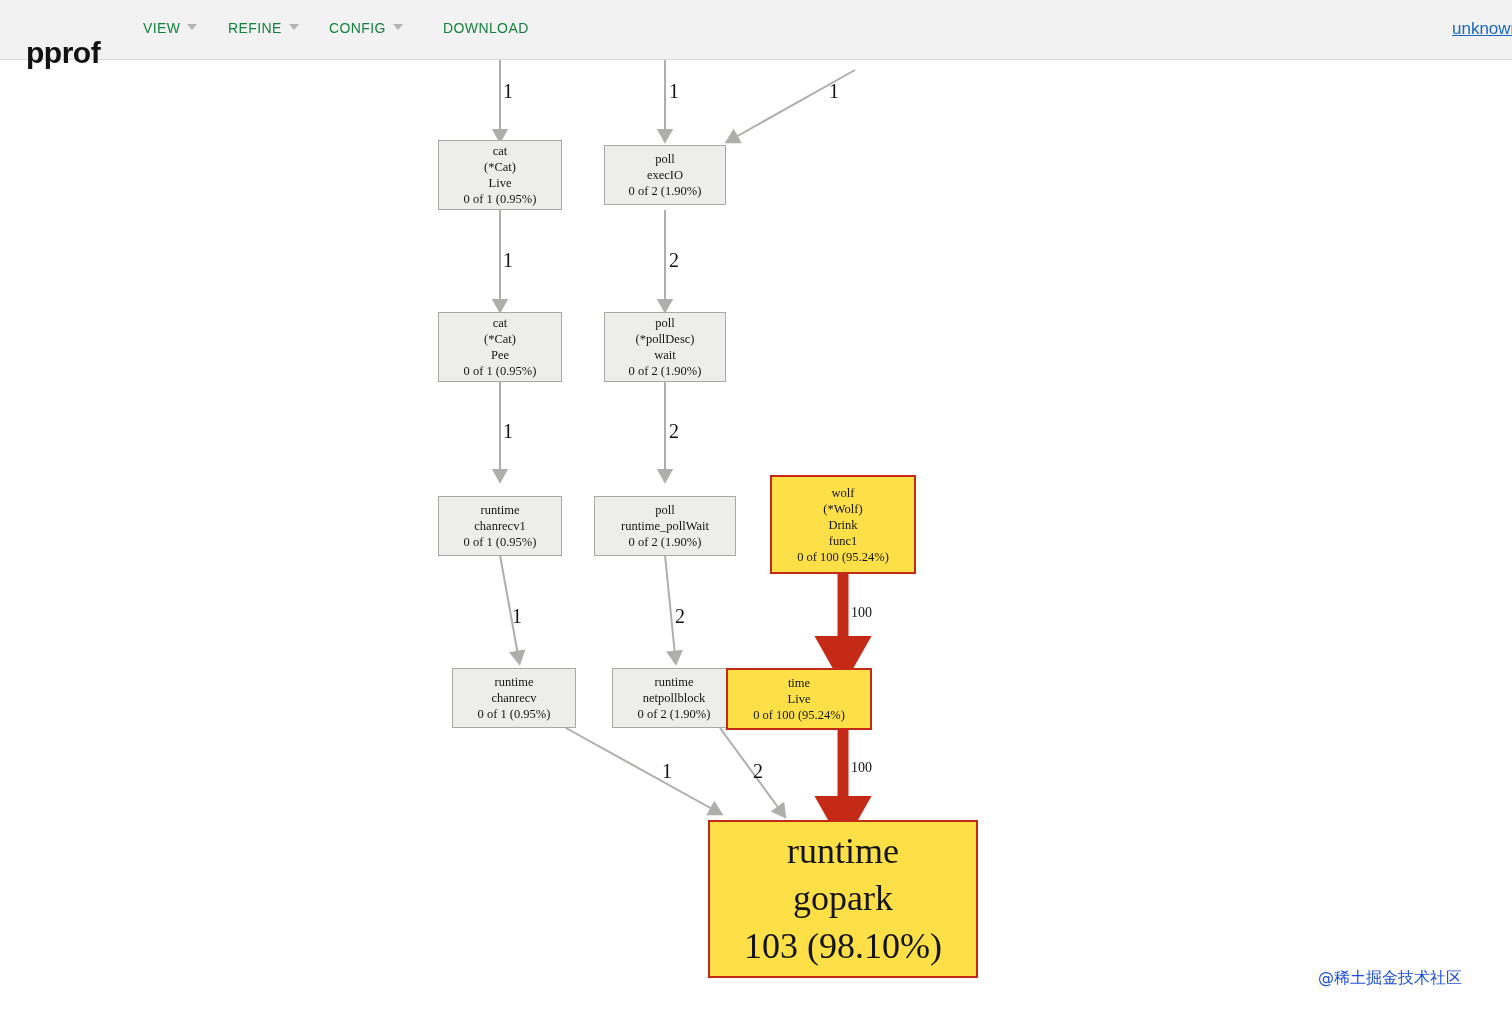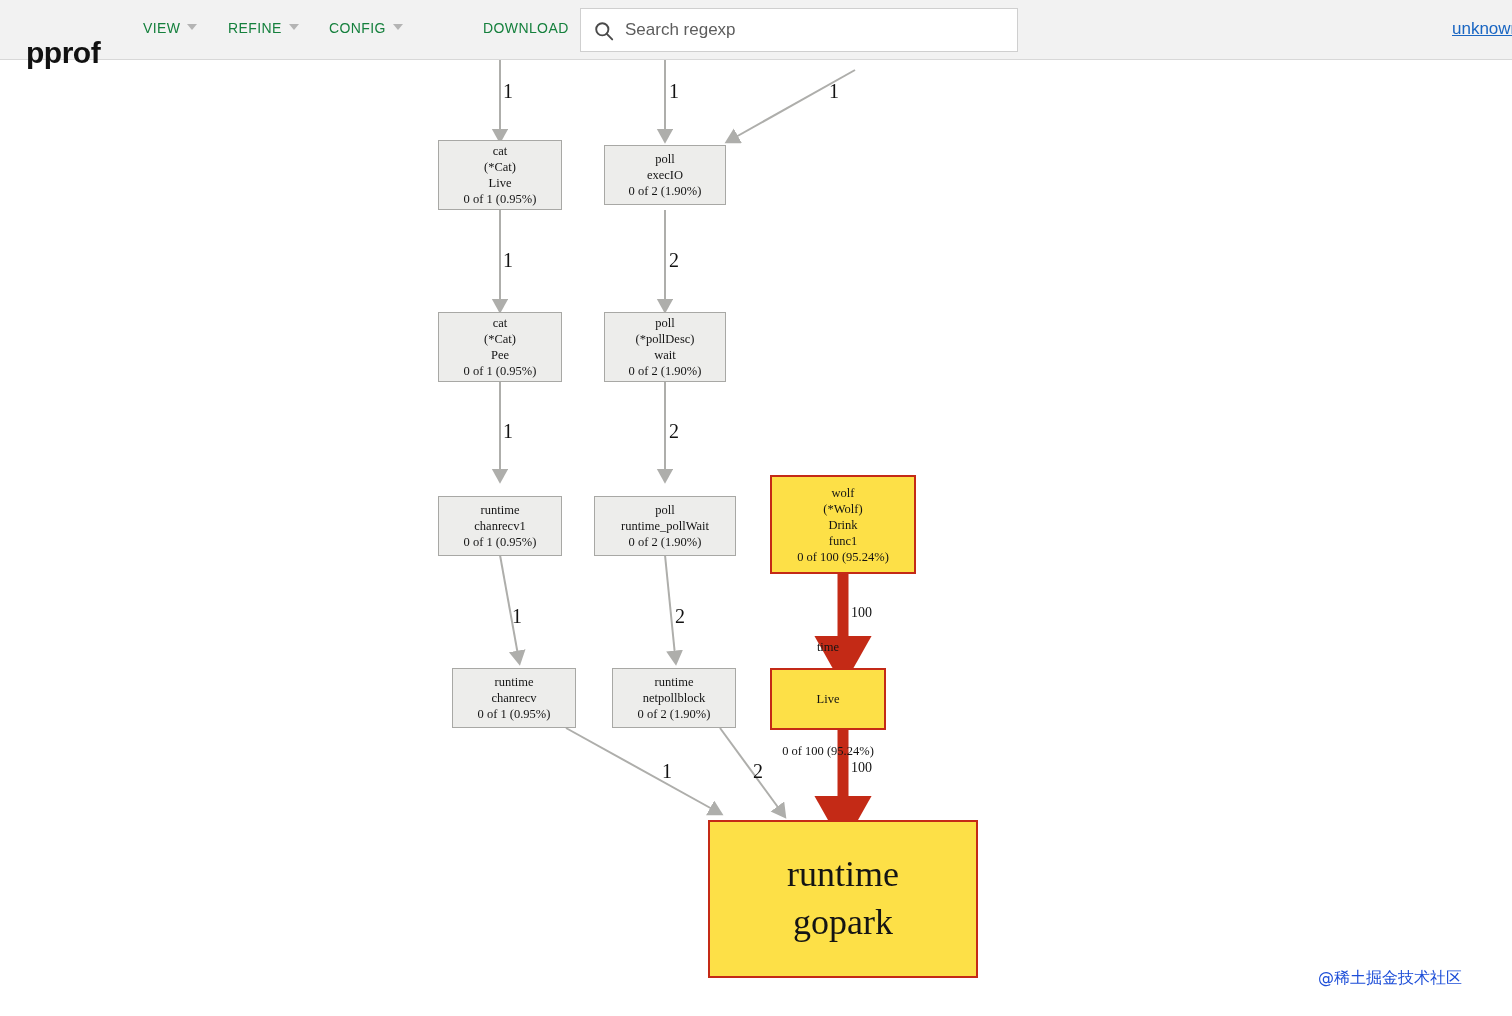--- a/index.html
+++ b/index.html
@@ -49,21 +49,21 @@
     margin-left: 7px;
     width: 0; height: 0;
     border-left: 5px solid transparent;
     border-right: 5px solid transparent;
     border-top: 6px solid #b4b4b4;
     vertical-align: 3px;
   }
   #m-view   { left: 143px; }
   #m-refine { left: 228px; }
   #m-config { left: 329px; }
-  #m-download { left: 443px; margin-left: 40px; }
+  #m-download { left: 443px; }
 
   #search-box {
     position: absolute;
     left: 580px; top: 8px;
     width: 438px; height: 44px;
     background: #ffffff;
     border: 1px solid #cfcfcf;
     box-sizing: border-box;
   }
   #search-icon-wrap {
@@ -155,29 +155,20 @@
   <div id="brand">pprof</div>
 
   <div class="menu-item" id="m-view"><span>VIEW</span><span class="caret"></span></div>
 
   <div class="menu-item" id="m-refine"><span>REFINE</span><span class="caret"></span></div>
 
   <div class="menu-item" id="m-config"><span>CONFIG</span><span class="caret"></span></div>
 
   <div class="menu-item" id="m-download"><span>DOWNLOAD</span></div>
 
-  <div id="search-box">
-    <span id="search-icon-wrap">
-      <svg width="20" height="20" viewBox="0 0 20 20">
-        <circle cx="8.3" cy="8.3" r="6.1" fill="none" stroke="#4a4a4a" stroke-width="1.9"></circle>
-        <line x1="12.8" y1="12.8" x2="18.2" y2="18.4" stroke="#4a4a4a" stroke-width="1.9" stroke-linecap="round"></line>
-      </svg>
-    </span>
-    <span id="search-input-text">Search regexp</span>
-  </div>
 
   <a id="unknown-link" href="#">unknown</a>
 </div>
 
 <div id="graph">
 
   <svg id="edges" viewBox="0 0 1512 956">
     <defs>
       <marker id="ah-gray" markerWidth="11" markerHeight="11" refX="2.2" refY="4.2" orient="auto" markerUnits="strokeWidth">
         <path d="M0,0 L0,8.4 L7.6,4.2 z" fill="#aeaeab"></path>
@@ -302,26 +293,27 @@
     <span class="ln">chanrecv</span>
     <span class="ln">0 of 1 (0.95%)</span>
   </div>
 
   <div class="node gray nsize-sm" style="left:612px; top:608px; width:124px; height:60px;">
     <span class="ln">runtime</span>
     <span class="ln">netpollblock</span>
     <span class="ln">0 of 2 (1.90%)</span>
   </div>
 
-  <div class="node red nsize-sm" style="left:770px; top:608px; width:116px; height:62px;gap:36px;">
+  <div class="node red nsize-sm" style="left:726px; top:608px; width:146px; height:62px;">
     <span class="ln">time</span>
     <span class="ln">Live</span>
     <span class="ln">0 of 100 (95.24%)</span>
   </div>
 
   <div class="node red nsize-big" style="left:708px; top:760px; width:270px; height:158px;">
     <span class="ln">runtime</span>
     <span class="ln">gopark</span>
+    <span class="ln">103 (98.10%)</span>
   </div>
 
 </div>
 
 <div id="watermark">@稀土掘金技术社区</div>
 
 </body></html>

